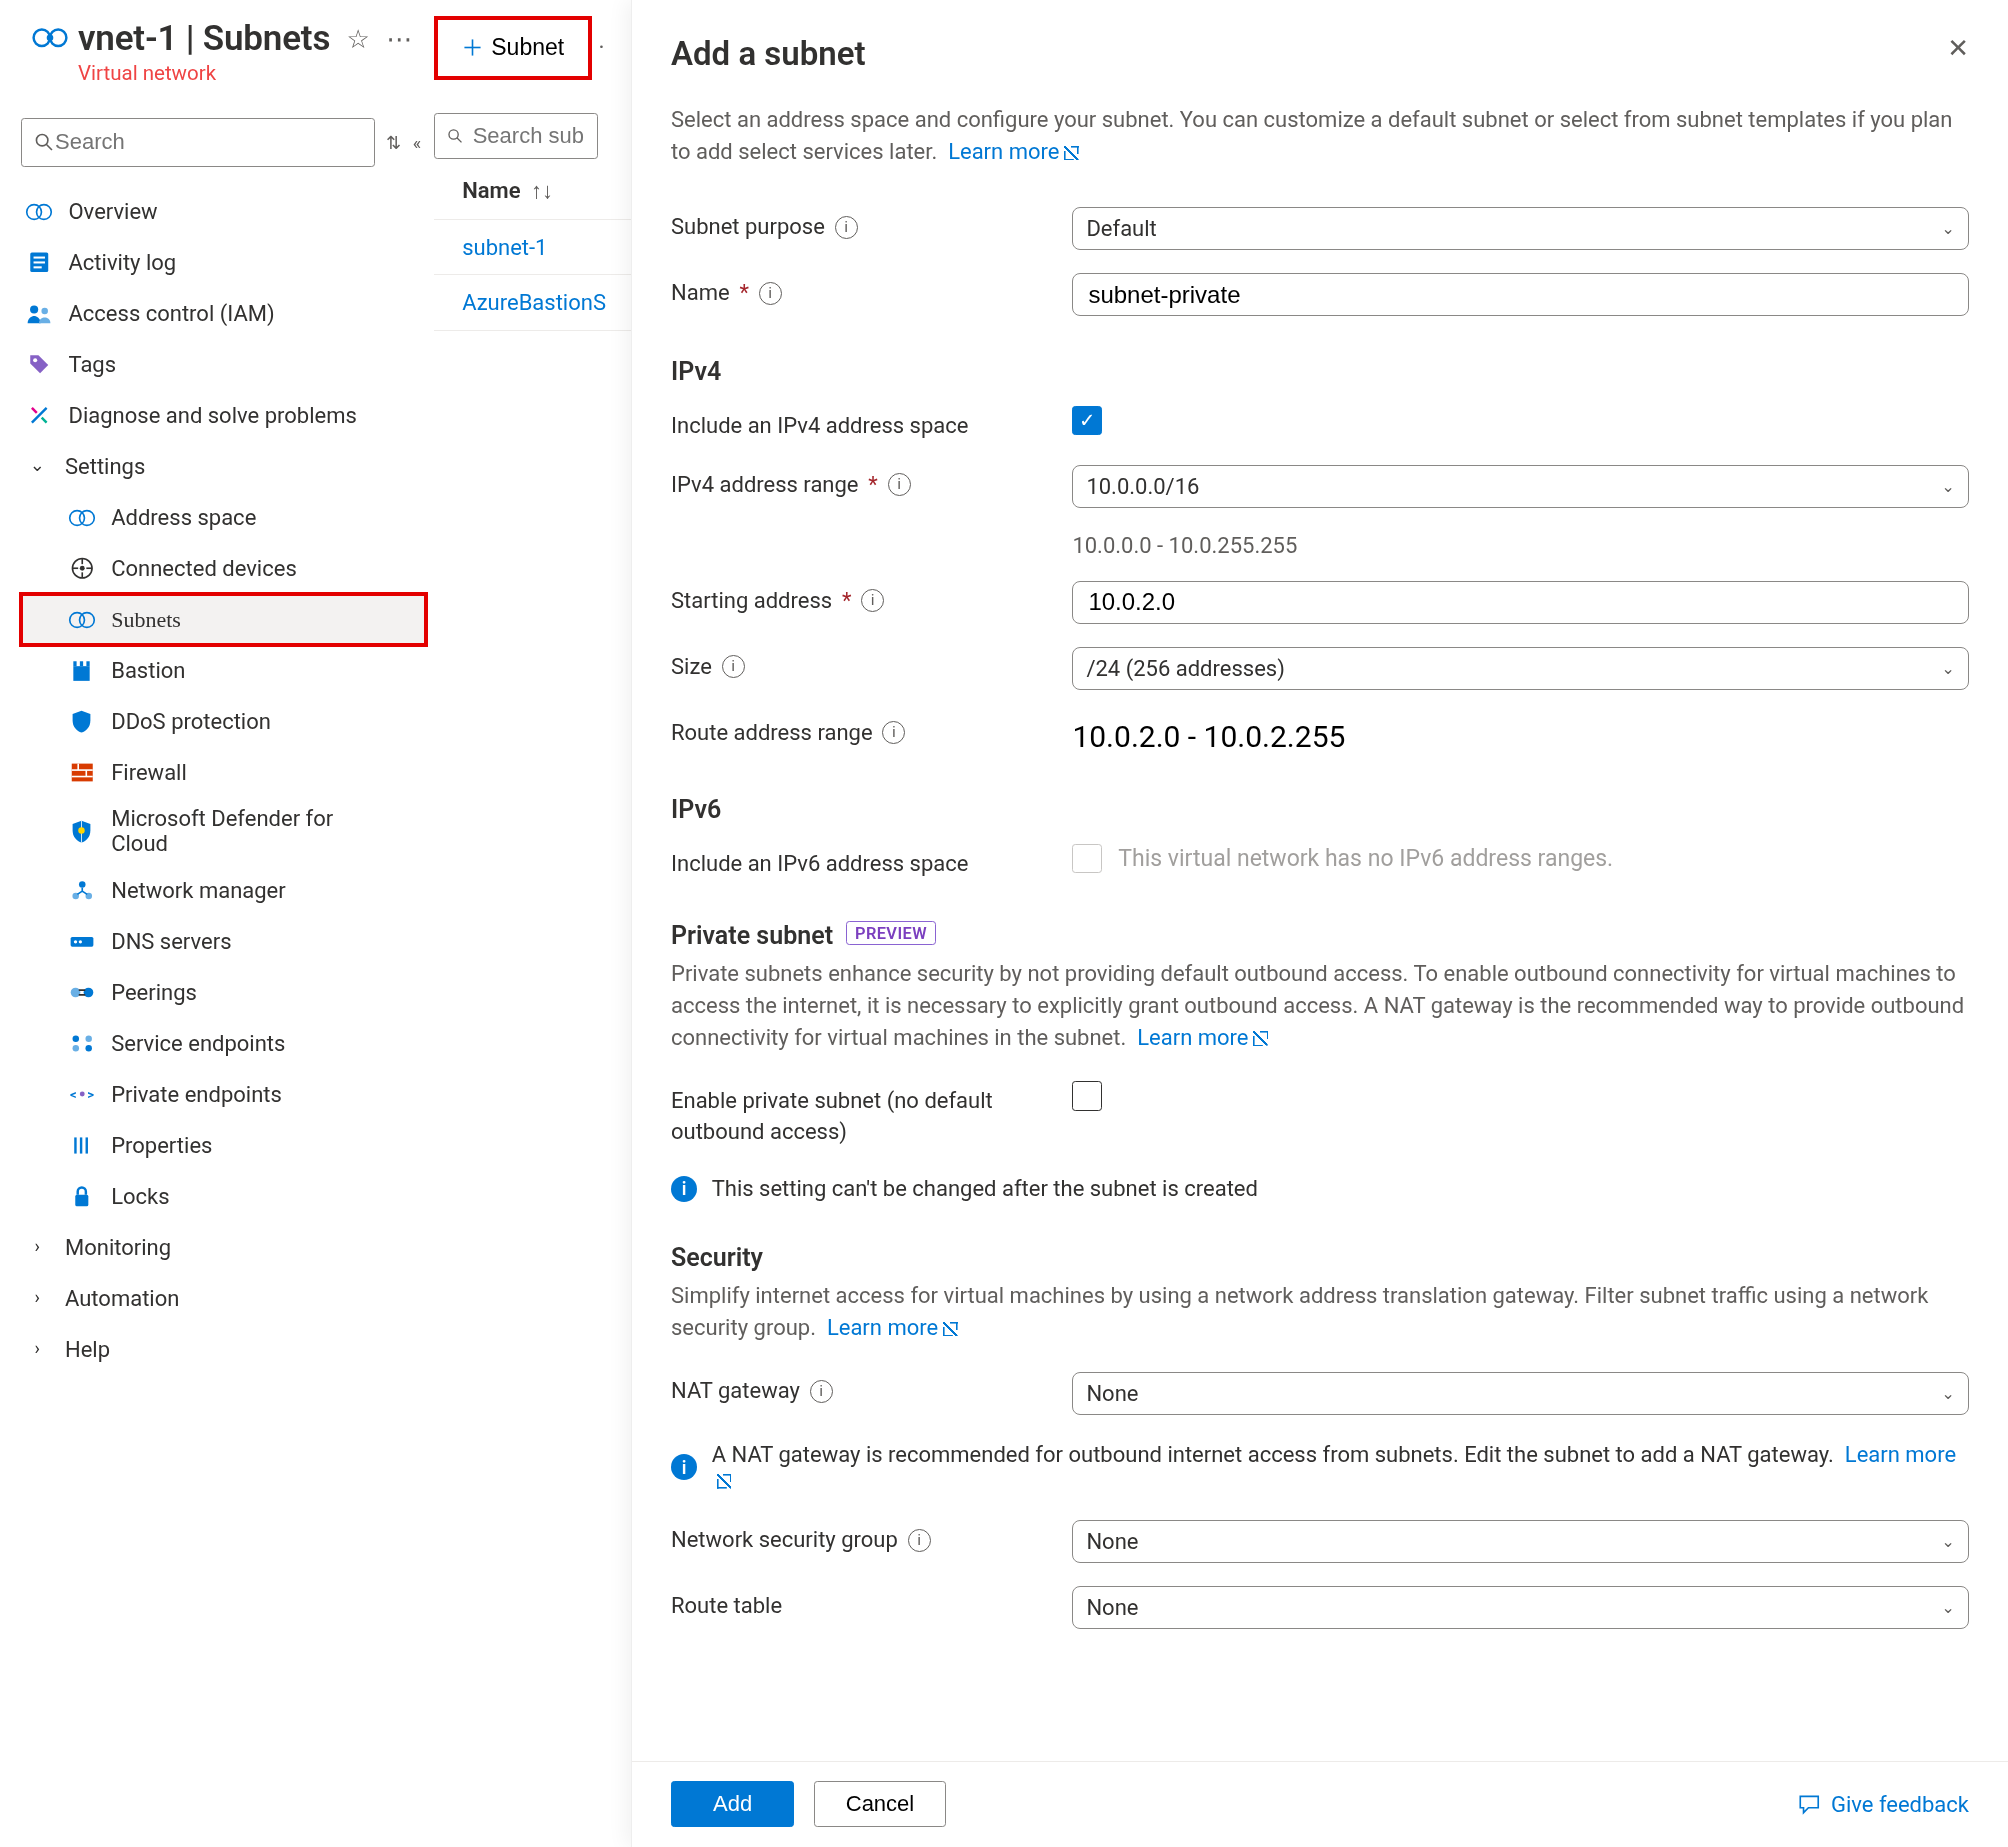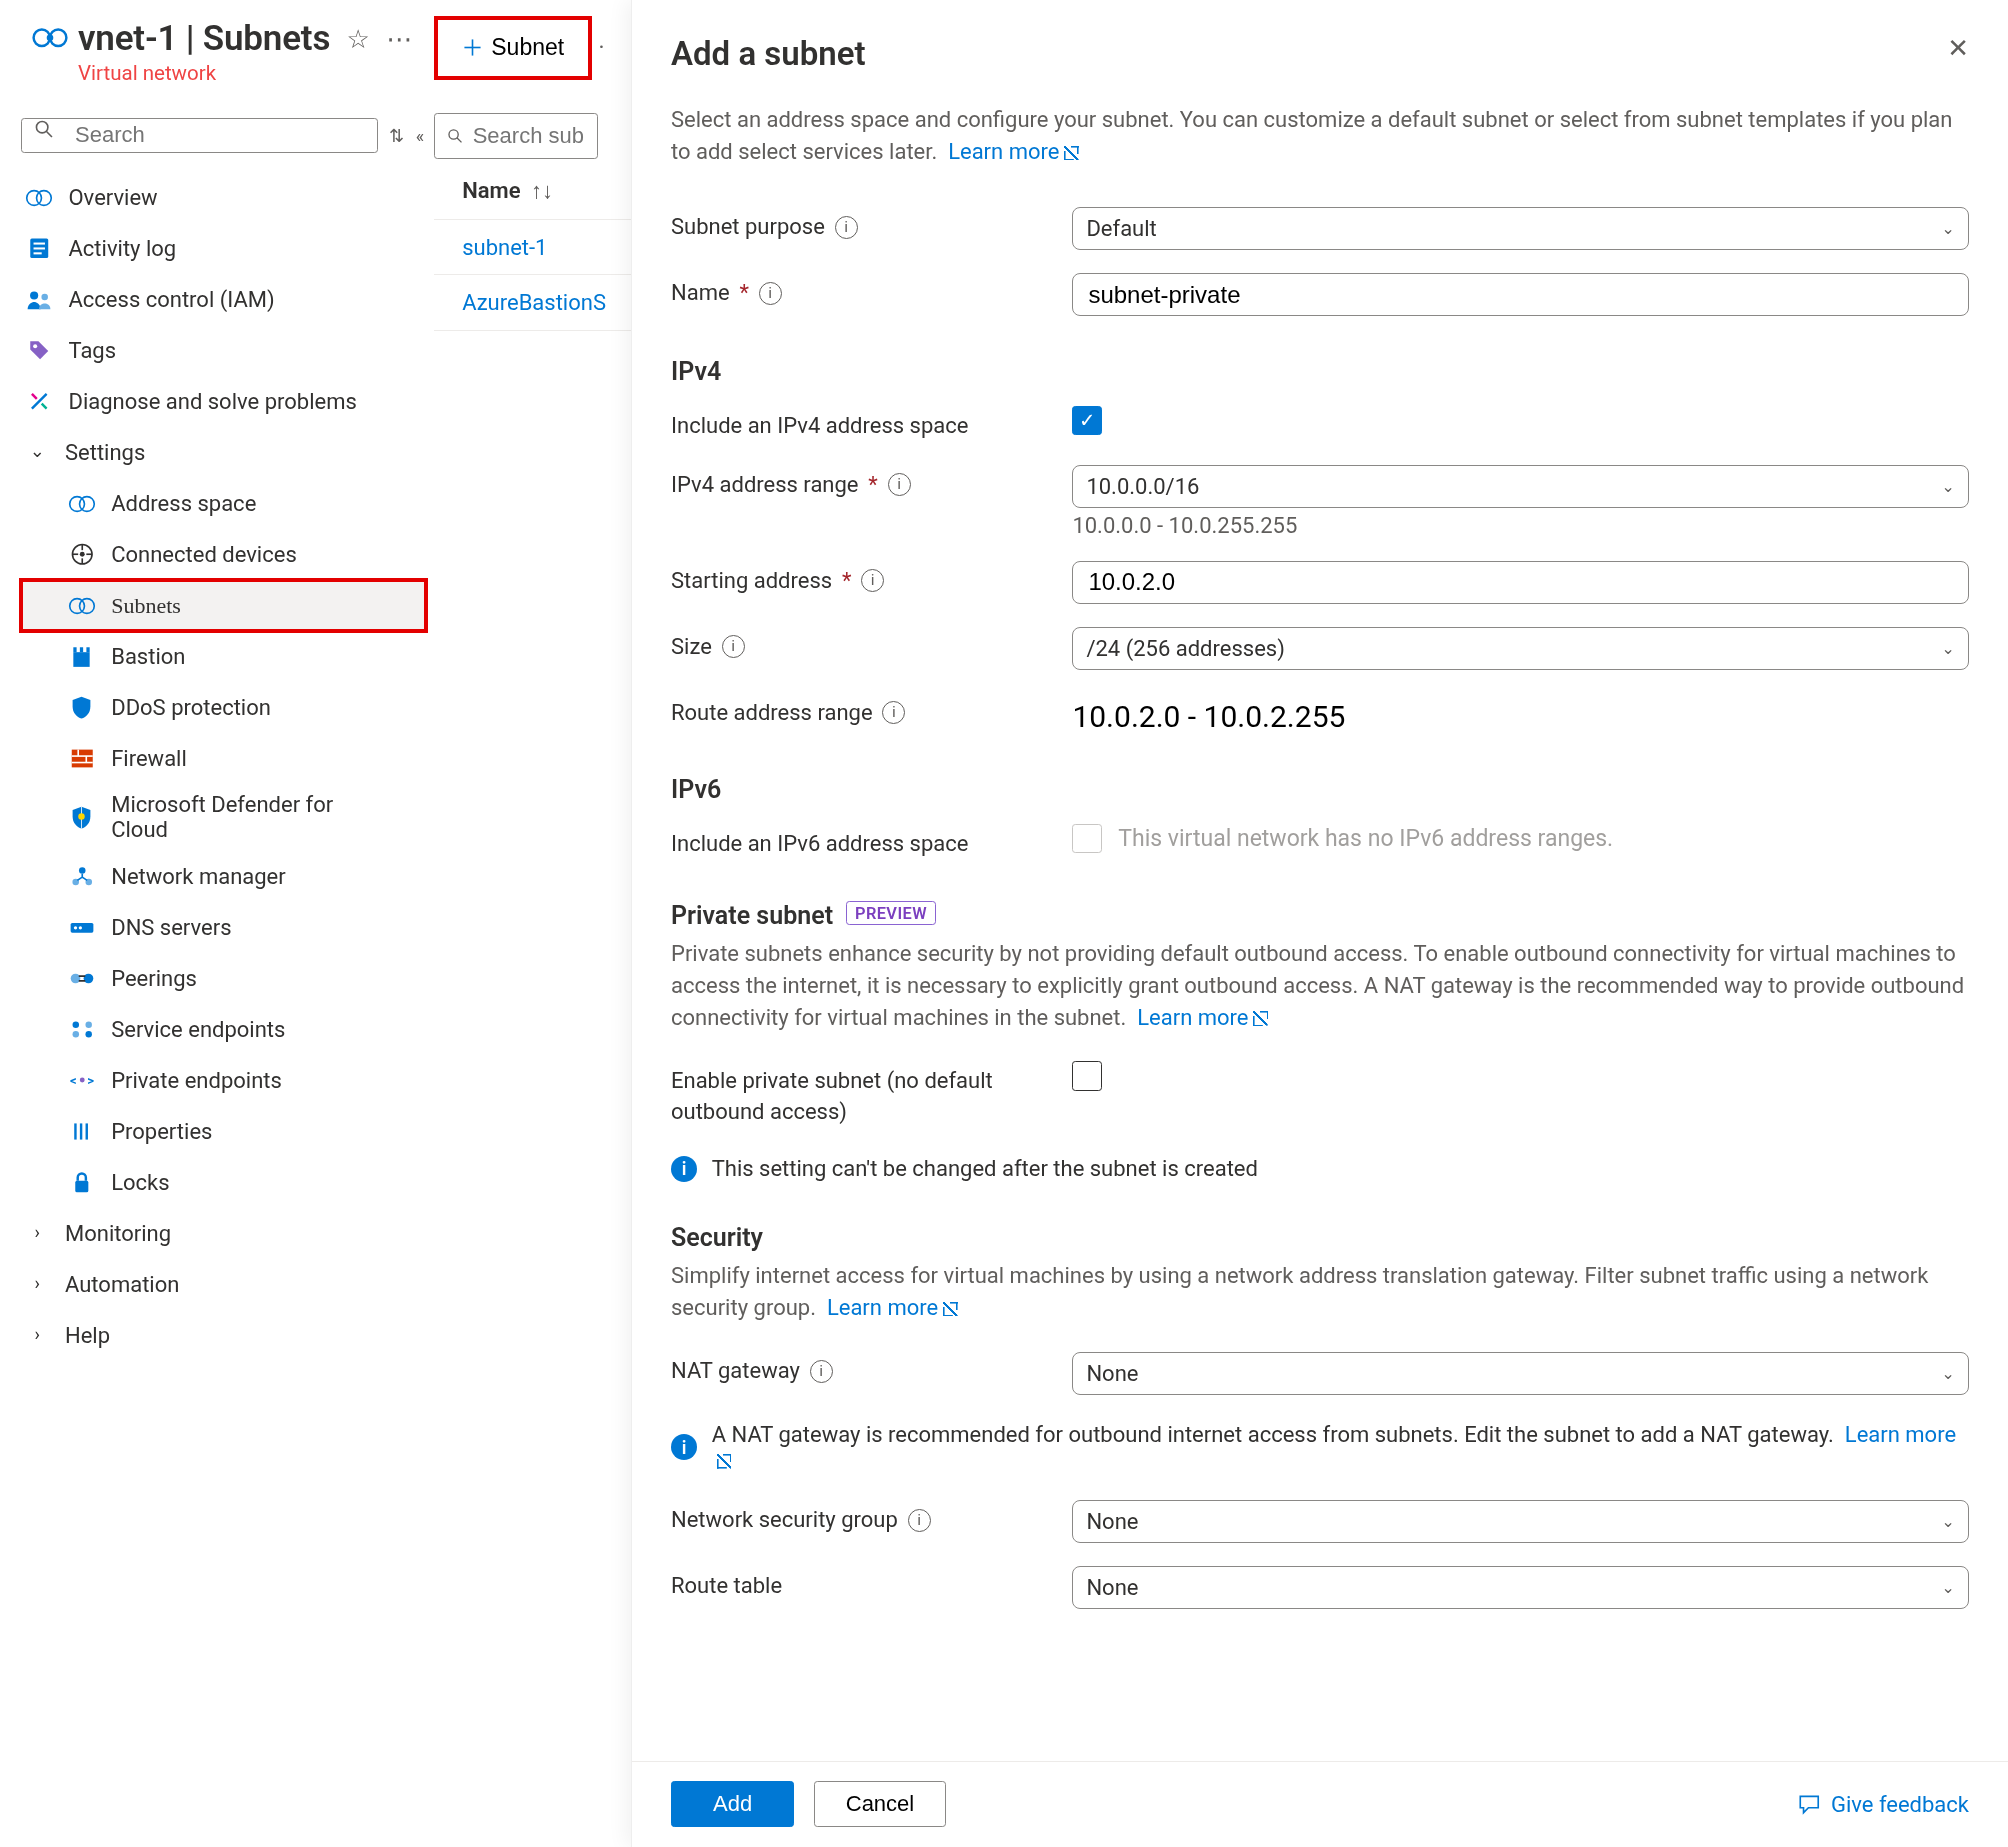--- a/index.html
+++ b/index.html
@@ -9,21 +9,21 @@
   
   .left-blade { width:426px; flex:0 0 426px; padding:18px 0 0 21px; position:relative; }
   .blade-header { display:flex; align-items:flex-start; }
   .vnet-icon-wrap { width:57px; display:flex; align-items:flex-start; justify-content:center; padding-top:4.9px; margin-right:0px;}
   .vnet-title-line { display:flex; align-items:center; gap:16.4px; }
   .vnet-title { font-size:35px; font-weight:600; letter-spacing:-0.2px; }
   .vnet-sub { font-size:20.5px; color:#ef4444; margin-top:1.6px; }
   .star, .dots { color:#605e5c; font-size:26px; line-height:1; }
 
   .search-row { margin:33px 4.9px 19.6px 0; display:flex; align-items:center; gap:11.5px; }
-  .search-input { flex:1; height:35px; border:0.8px solid #8a8886; border-radius:3.3px; display:flex; padding:0 11.5px; gap:20px; font-size:22px; color:#605e5c; background:#fff; }
+  .search-input { flex:1; height:49px; border:0.8px solid #8a8886; border-radius:3.3px; display:flex; align-items:center; padding:0 11.5px; gap:0; font-size:22px; color:#605e5c; background:#fff; }
   .search-input input { border:0; outline:0; flex:1; font-size:22px; background:transparent;}
   .updown, .caret2 { color:#605e5c; font-size:18px; }
 
   .nav-list { list-style:none; margin:0; padding:0; }
   .nav-item { display:flex; align-items:center; height:51px; padding-left:3.3px; gap:14.7px; font-size:22px; cursor:pointer; }
   .nav-item.child { padding-left:46px; height:51px; }
   .nav-item.active { background:#f3f2f1;font-family:Liberation Serif, serif; }
   .nav-item .icon { width:29.5px; height:29.5px; display:flex; align-items:center; justify-content:center; flex:0 0 29.5px; }
   .nav-item .chev { width:26px; text-align:center; color:#323130; font-size:18px; flex:0 0 26px; }
   .red-box-subnets { outline:4.9px solid #e30000; outline-offset:-2.5px; position:relative; }
@@ -56,21 +56,21 @@
 
   .form-row { display:flex; align-items:flex-start; padding:11.5px 0; gap:16.4px; }
   .form-row .label { width:385px; flex:0 0 385px; font-size:22px; color:#323130; display:flex; align-items:center; gap:9.8px; padding-top:4.9px; line-height:1.4;}
   .asterisk { color:#a4262c; }
   .info-i { width:23px; height:23px; border:1.2px solid #605e5c; color:#605e5c; border-radius:50%; display:inline-flex; align-items:center; justify-content:center; font-size:15.5px; font-style:normal; flex:0 0 23px;}
   .control { flex:1; }
   .select, .input { width:100%; height:43px; border:0.8px solid #8a8886; border-radius:8px; padding:0 13px; font-size:22px; background:#fff; display:flex; align-items:center; justify-content:space-between; }
   .select .chev-down { color:#605e5c; font-size:16.4px; }
   .input input { border:0; outline:0; width:100%; font-size:24px; }
   .static-text { font-size:30px; color:#000000; padding-top:6.5px;}
-  .subtext { font-size:22px; color:#605e5c; margin-top:5px; }
+  .subtext { font-size:22px; color:#605e5c; margin-top:25px; }
 
   h2.section { font-size:25px; font-weight:600; margin:29.5px 0 8.2px 0; }
   .preview-badge { display:inline-block; border:0.8px solid #8a63d2; color:#7b3fbf; font-size:16.4px; padding:1.6px 8.2px; border-radius:3.3px; vertical-align:4.9px; margin-left:6.5px; letter-spacing:0.4px;}
 
   .checkbox { width:29.5px; height:29.5px; border:1.6px solid #323130; border-radius:3.3px; display:flex; align-items:center; justify-content:center; background:#fff;}
   .checkbox.checked { background:#0078d4; border-color:#0078d4; color:#fff; font-size:19.6px;}
   .checkbox.disabled { border-color:#c8c6c4;}
 
   .note-row { display:flex; align-items:center; gap:14.7px; margin:16.4px 0 6.5px 0;}
   .info-dot { width:26px; height:26px; border-radius:50%; background:#0078d4; color:#fff; display:flex; align-items:center; justify-content:center; font-size:18px; font-weight:600; flex:0 0 26px;}

